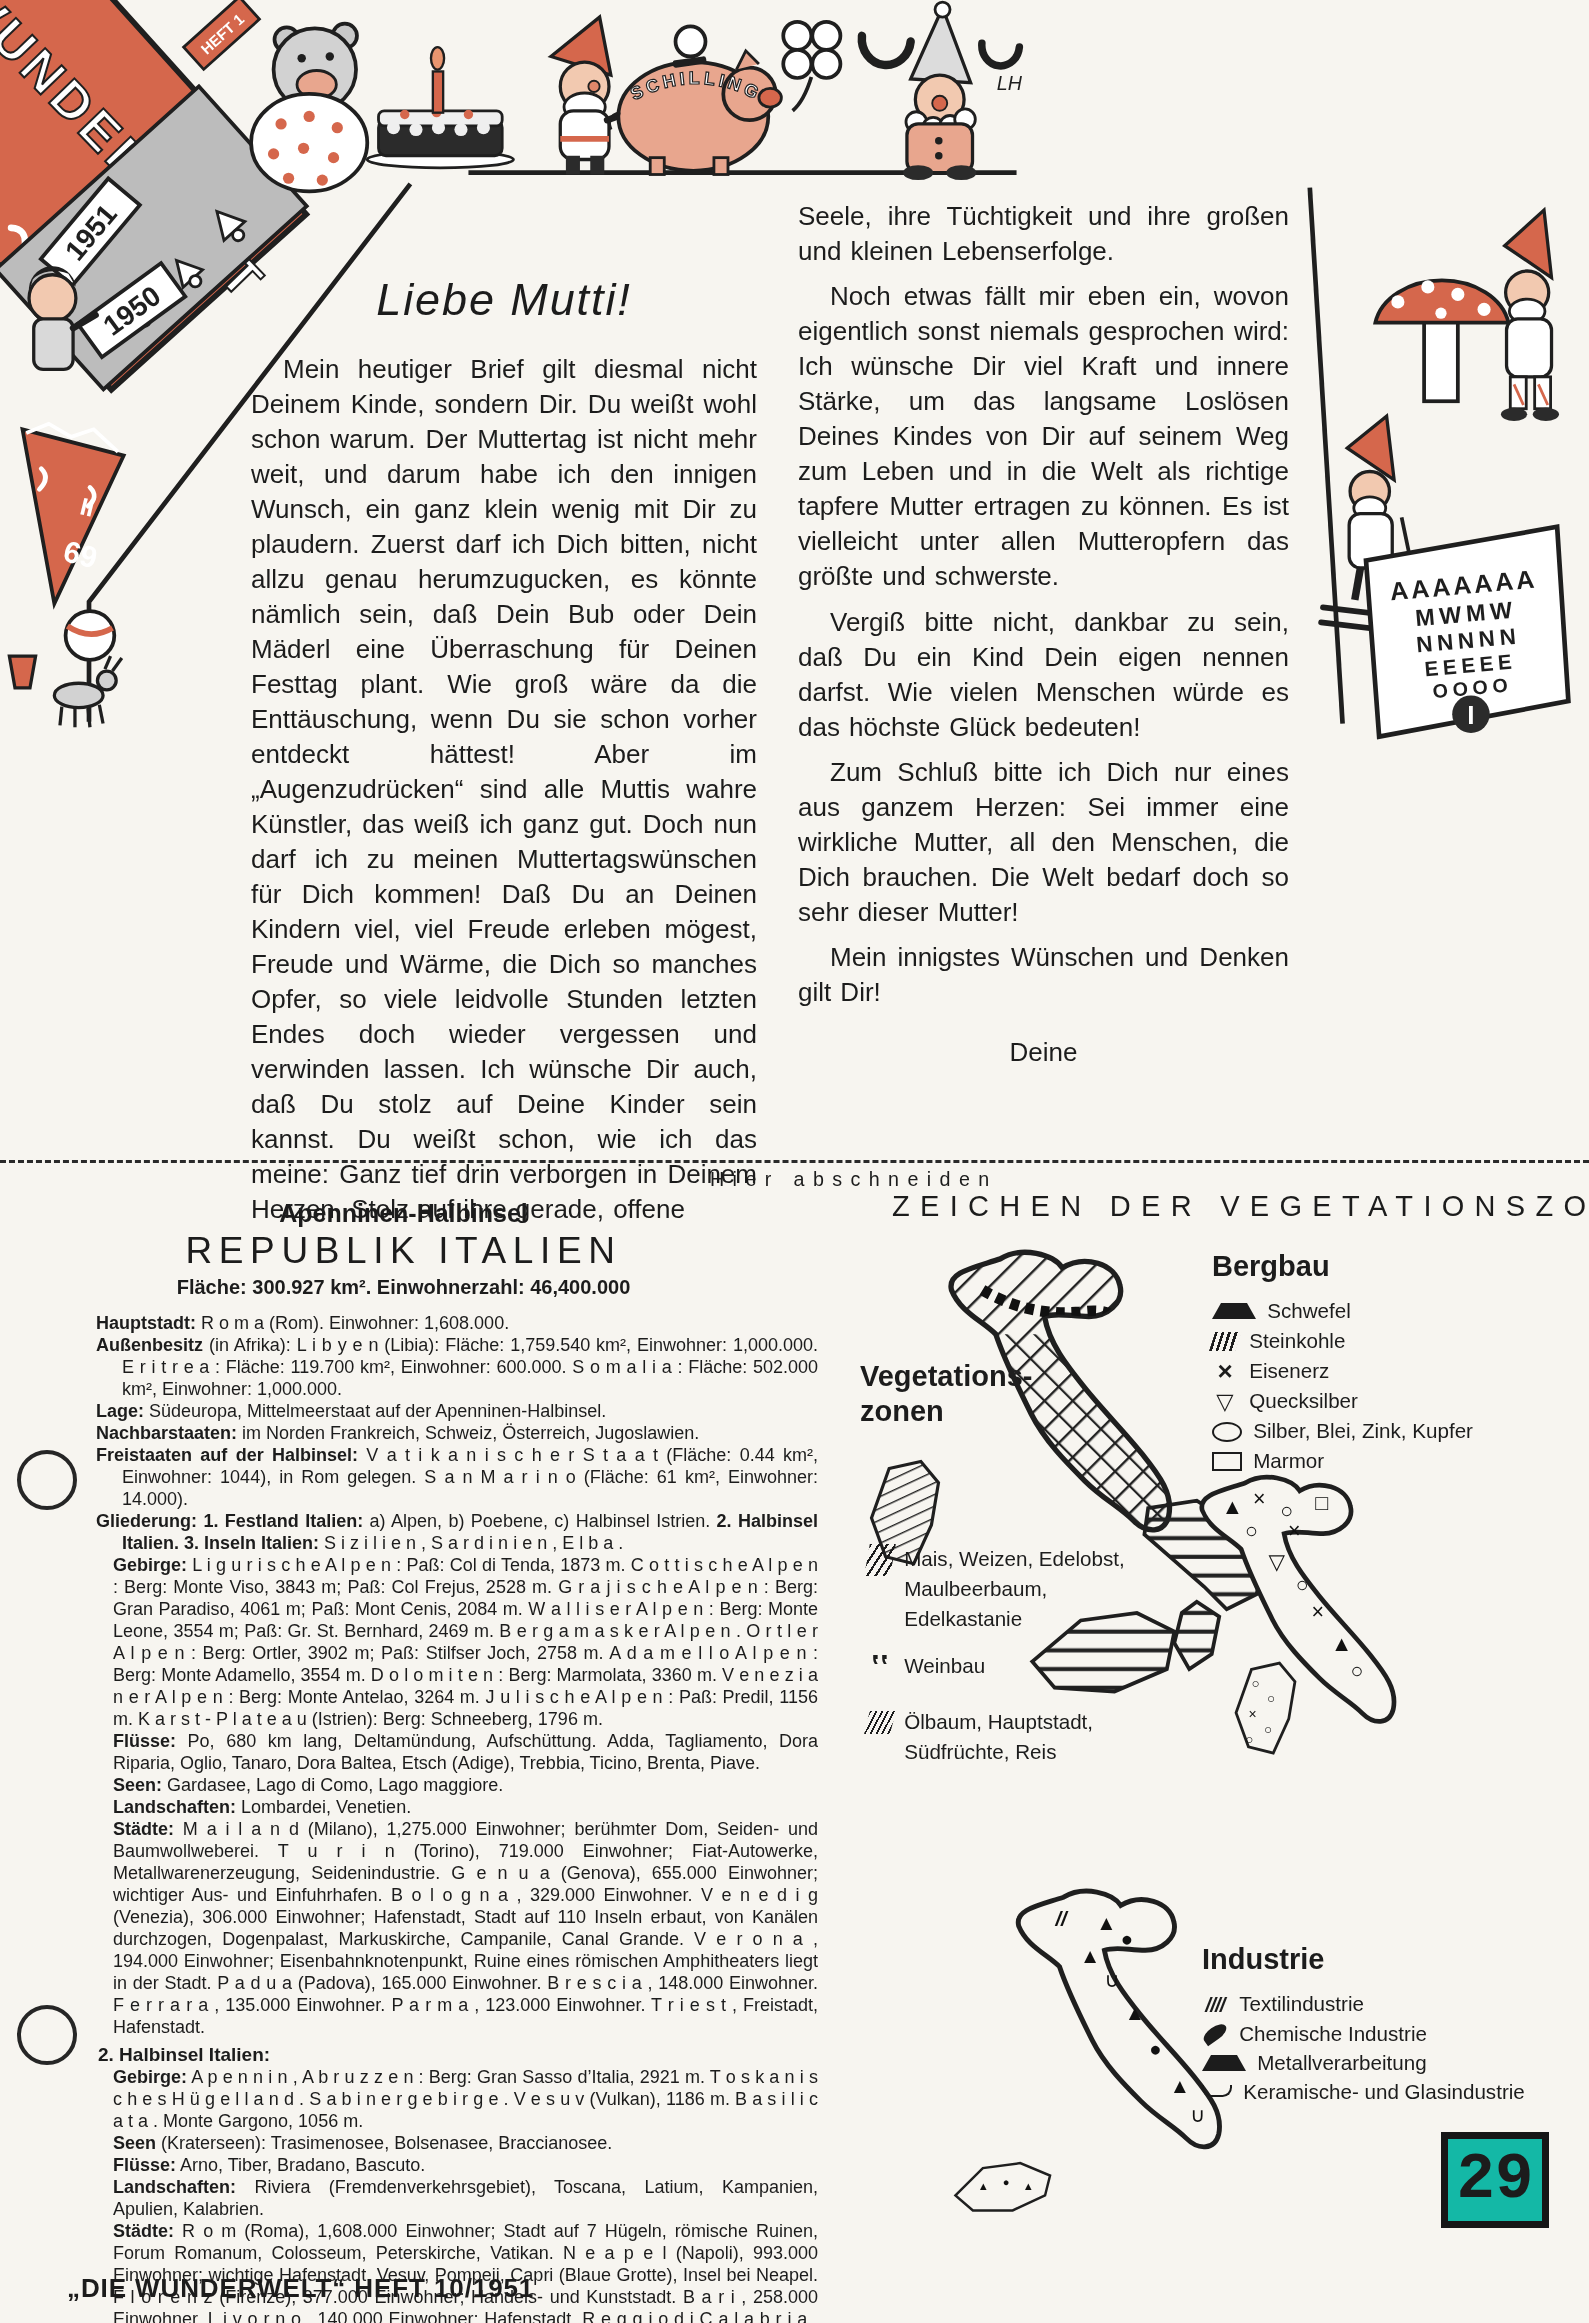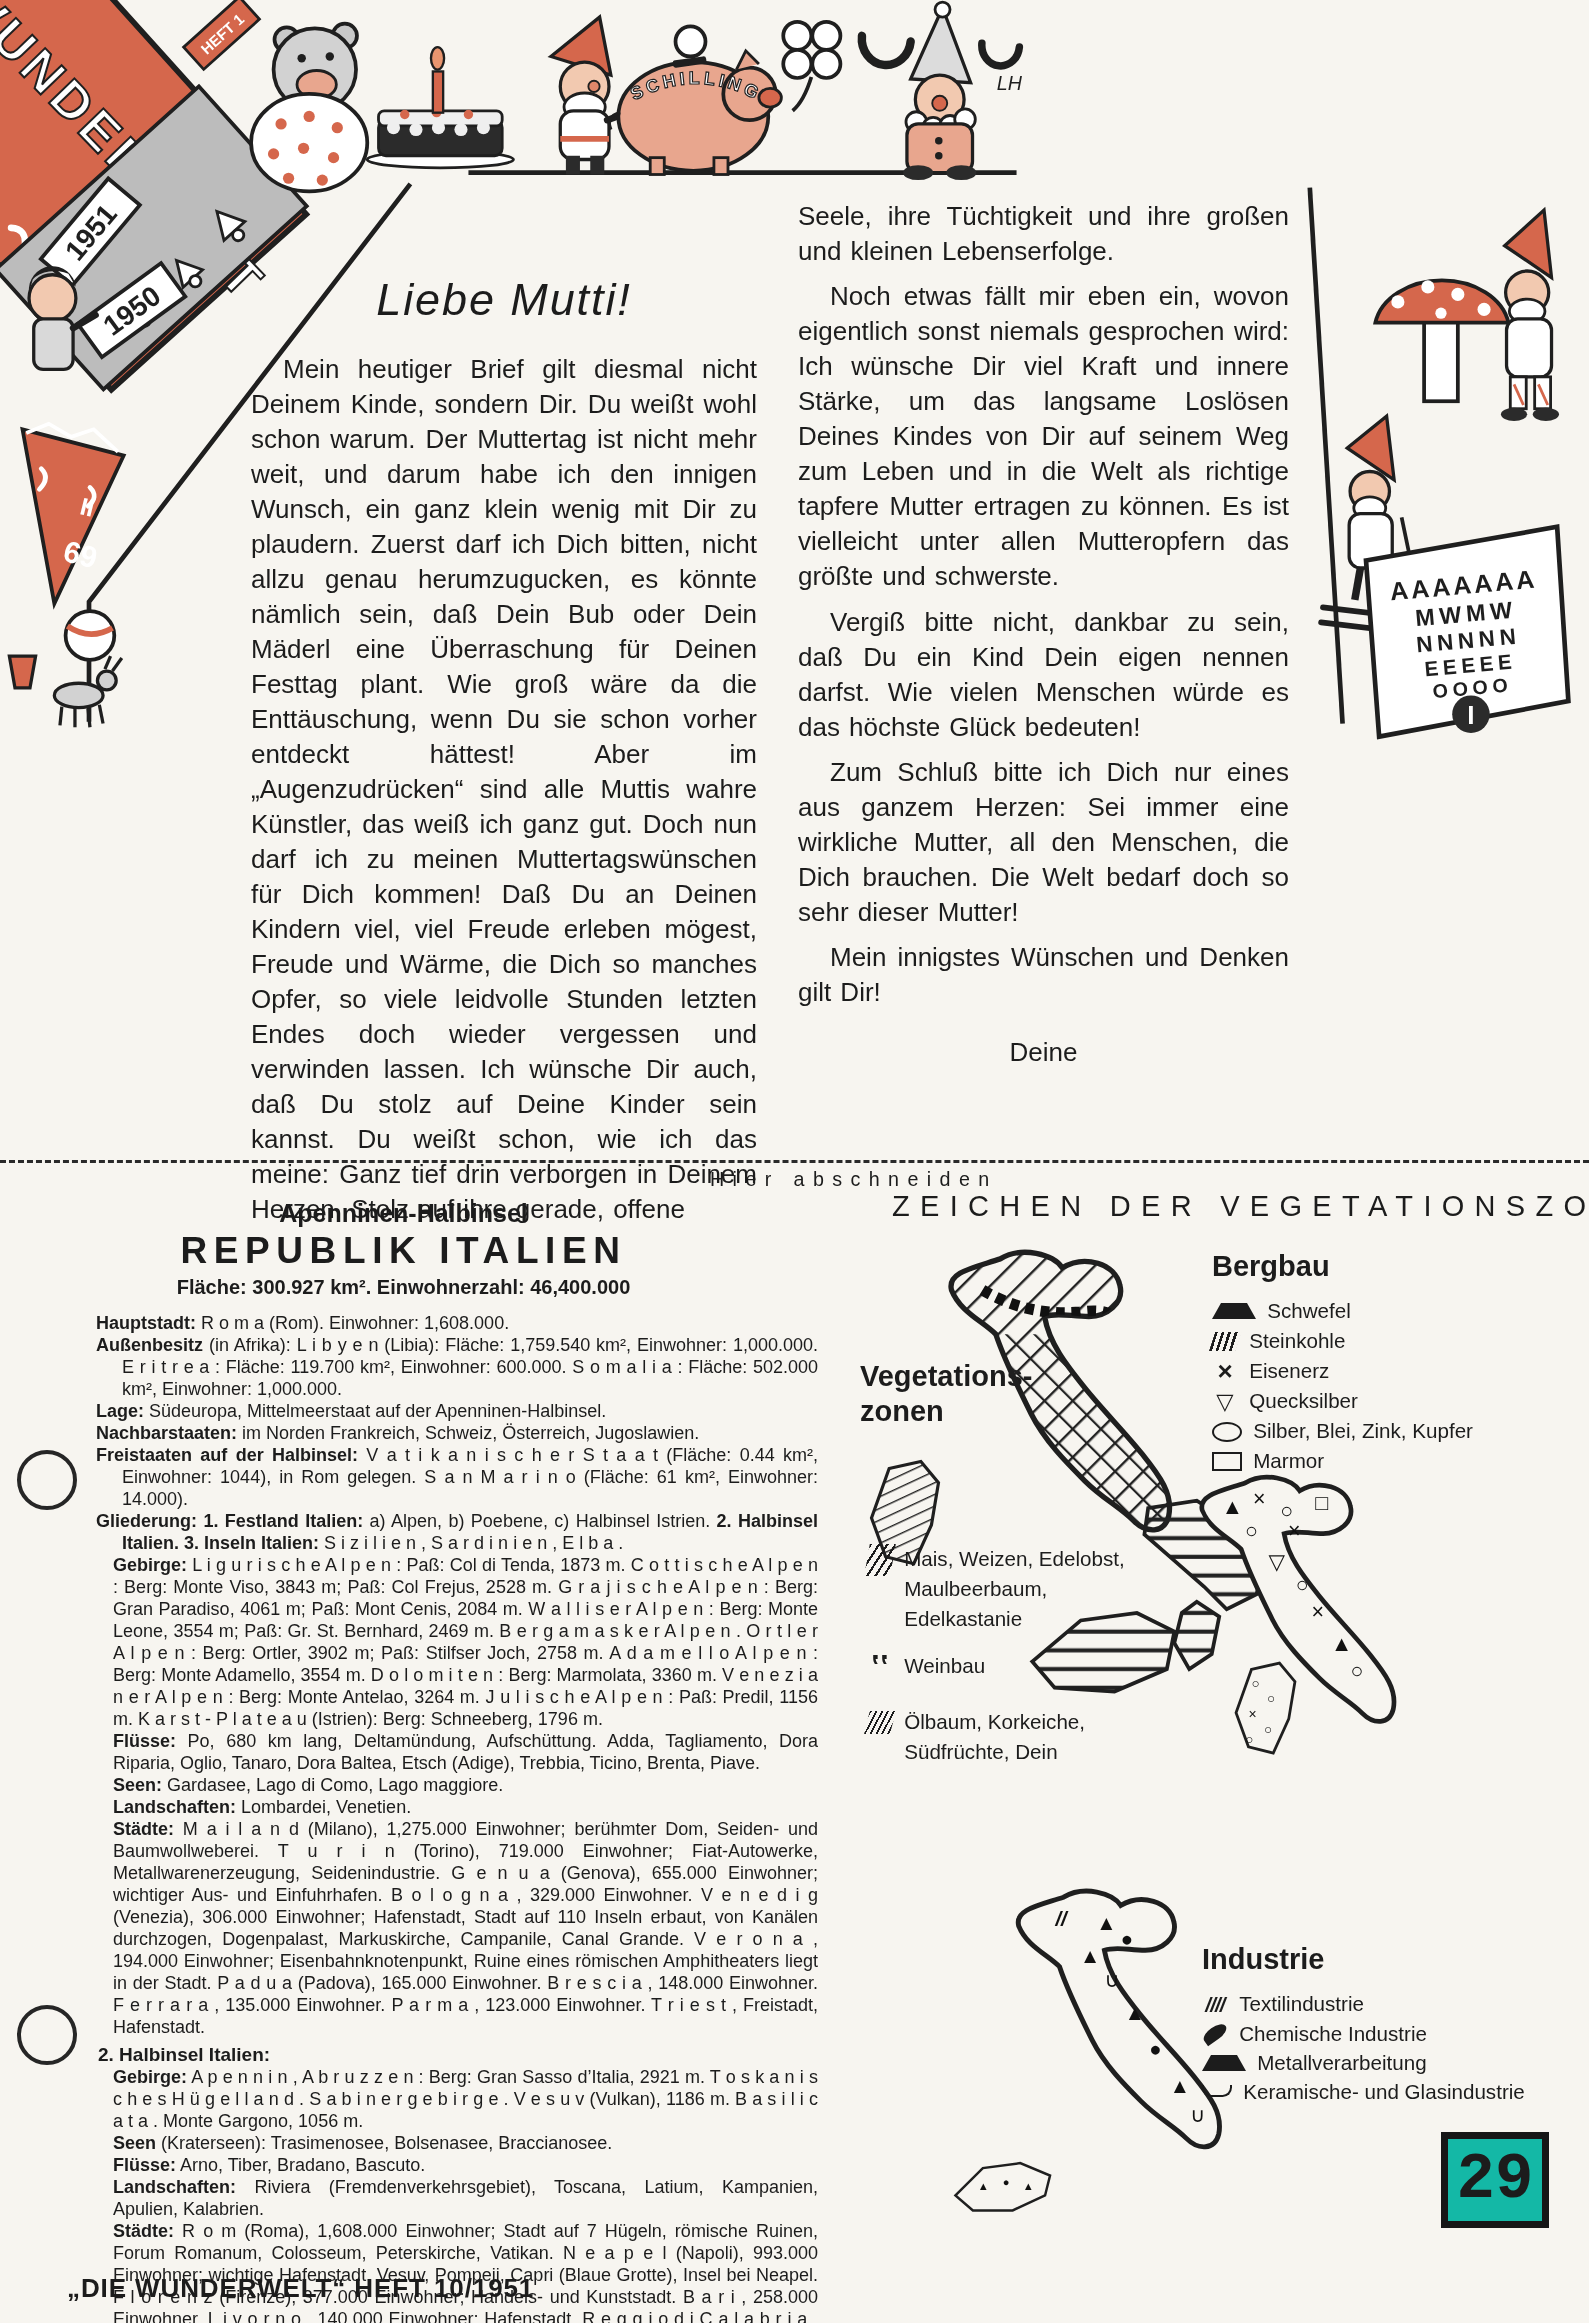--- a/index.html
+++ b/index.html
@@ -18,21 +18,21 @@
 
   
   .cutline{position:absolute;left:0;top:1160px;width:1589px;height:0;
            border-top:3.7px dashed #2a2a2a;}
   .cutlabel{position:absolute;left:710px;top:1168px;font-size:19.7px;letter-spacing:8.4px;}
 
   
   .italy{position:absolute;left:70px;top:1199px;width:748px;}
   .italy-head{width:667px;text-align:center;}
   .italy-kicker{font-size:25px;font-weight:700;margin:0;}
-  .italy-title{font-size:37px;font-weight:700;letter-spacing:6.6px;margin:1.9px 0 0 0;}
+  .italy-title{font-size:37px;font-weight:400;letter-spacing:6.6px;margin:1.9px 0 0 0;}
   .italy-stats{font-size:20px;font-weight:700;margin:3.7px 0 13px 0;}
   .irow{font-size:18px;line-height:22px;text-align:justify;margin:0;}
   .irow b{font-weight:700;}
   .rs-top{padding-left:52px;text-indent:-26px;}
   .rs-sec{font-weight:700;margin-left:28px;font-size:19px;padding-top:6.6px;}
   .rs-sub{padding-left:43px;text-indent:0;}
 
   
   .vtitle{position:absolute;left:892px;top:1190px;font-size:29px;letter-spacing:10.3px;
           white-space:nowrap;font-weight:400;}
@@ -473,21 +473,21 @@
     <li>
           <span class="icon ic-diag"></span>
           <span>Mais, Weizen, Edelobst, Maulbeerbaum, Edelkastanie</span>
         </li>
         <li>
           <span class="icon ic-ticks"></span>
           <span>Weinbau</span>
         </li>
         <li>
           <span class="icon ic-dense"></span>
-          <span>Ölbaum, Korkeiche, Südfrüchte, Dein</span>
+          <span>Ölbaum, Hauptstadt, Südfrüchte, Reis</span>
         </li>
       </ul>
   </div>
 
   <div class="legend industrie-legend" style="left:1202px;top:1943px;width:384px;">
     <h3 class="legend-title">Industrie</h3>
     <ul>
 
     <li>
           <span class="icon ic-slashes"></span>

